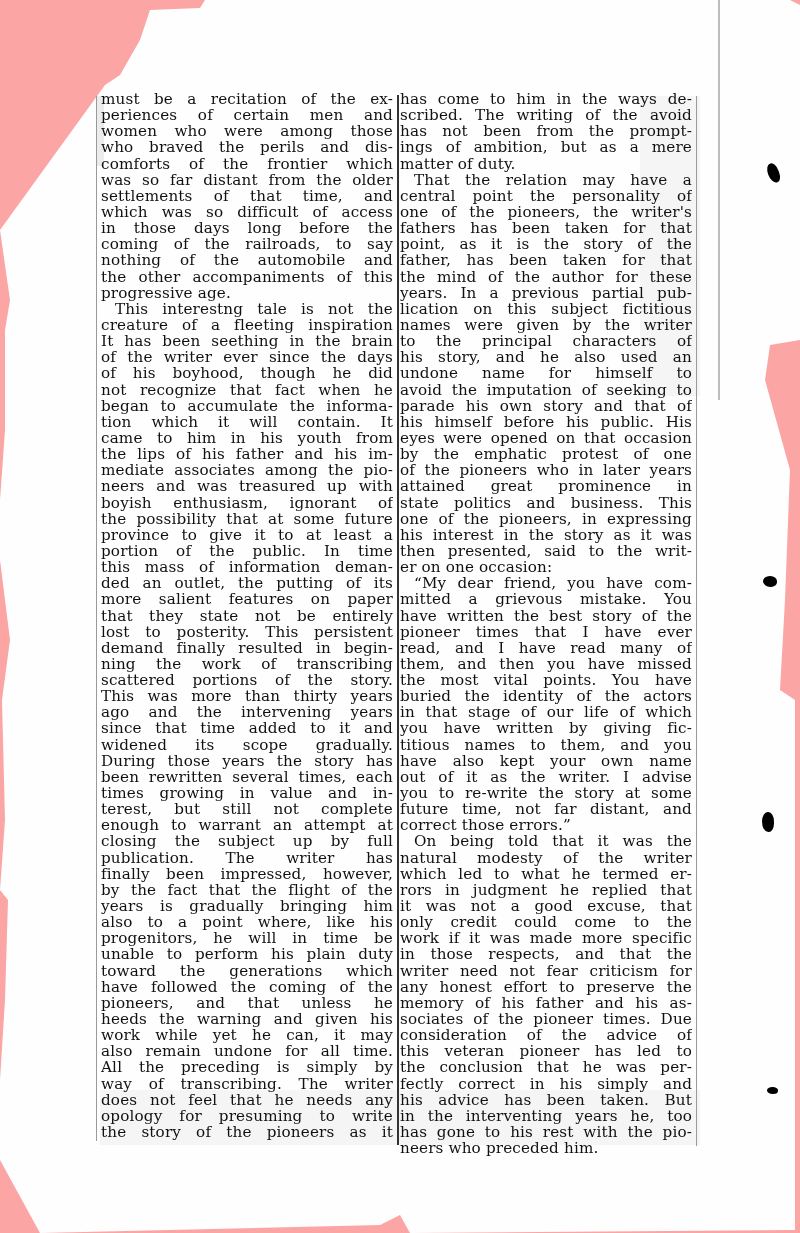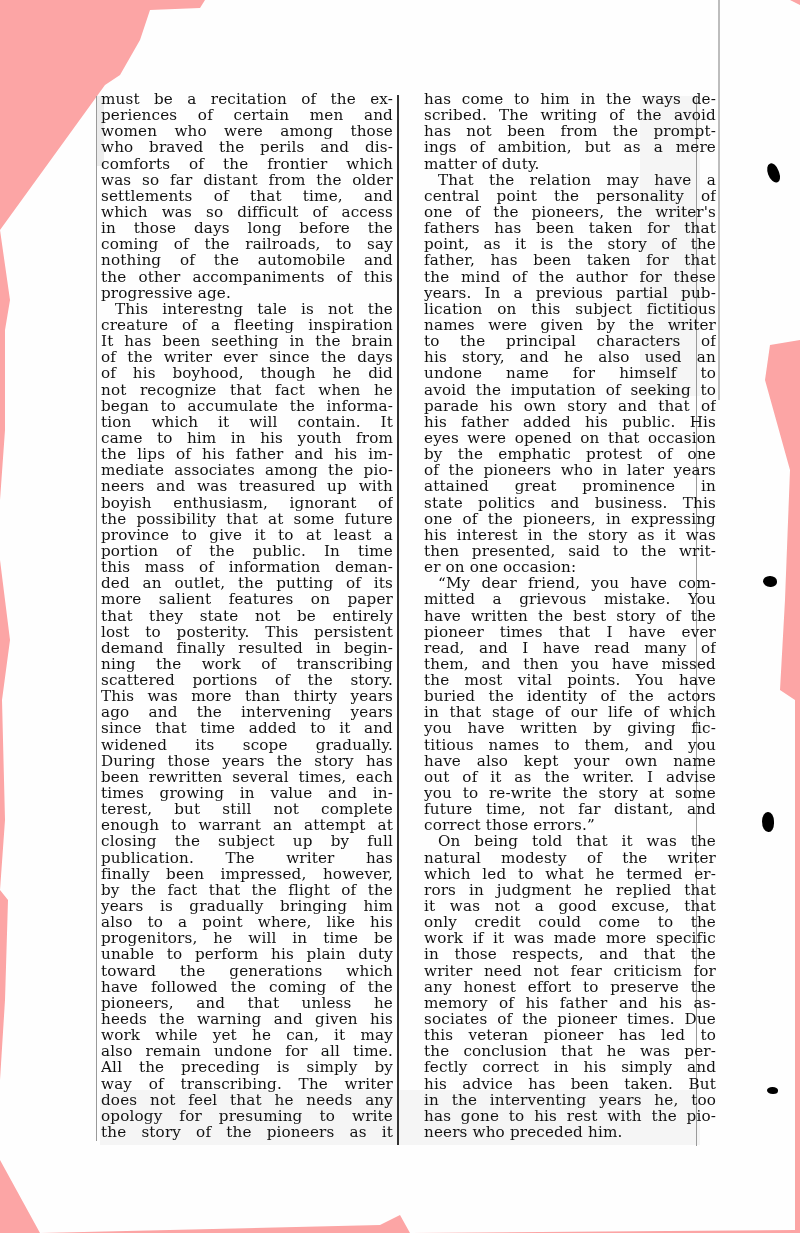--- a/index.html
+++ b/index.html
@@ -46,21 +46,21 @@
     font-size: 15.2px;
     line-height: 16.15px;
     color: #111111;
     letter-spacing: 0.15px;
   }
   .col-left {
     left: 101px;
     width: 292px;
   }
   .col-right {
-    left: 424px;
+    left: 400px;
     width: 292px;
   }
   .line {
     display: block;
     white-space: nowrap;
     text-align: justify;
     text-align-last: justify;
     height: 16.15px;
     overflow: hidden;
   }
@@ -209,21 +209,21 @@
       <span class="line">father, has been taken for that</span>
       <span class="line">the mind of the author for these</span>
       <span class="line">years. In a previous partial pub-</span>
       <span class="line">lication on this subject fictitious</span>
       <span class="line">names were given by the writer</span>
       <span class="line">to the principal characters of</span>
       <span class="line">his story, and he also used an</span>
       <span class="line">undone name for himself to</span>
       <span class="line">avoid the imputation of seeking to</span>
       <span class="line">parade his own story and that of</span>
-      <span class="line">his father added his public. His</span>
+      <span class="line">his himself before his public. His</span>
       <span class="line">eyes were opened on that occasion</span>
       <span class="line">by the emphatic protest of one</span>
       <span class="line">of the pioneers who in later years</span>
       <span class="line">attained great prominence in</span>
       <span class="line">state politics and business. This</span>
       <span class="line">one of the pioneers, in expressing</span>
       <span class="line">his interest in the story as it was</span>
       <span class="line">then presented, said to the writ-</span>
       <span class="line last">er on one occasion:</span>
       <span class="line indent">“My dear friend, you have com-</span>
@@ -247,20 +247,21 @@
       <span class="line">which led to what he termed er-</span>
       <span class="line">rors in judgment he replied that</span>
       <span class="line">it was not a good excuse, that</span>
       <span class="line">only credit could come to the</span>
       <span class="line">work if it was made more specific</span>
       <span class="line">in those respects, and that the</span>
       <span class="line">writer need not fear criticism for</span>
       <span class="line">any honest effort to preserve the</span>
       <span class="line">memory of his father and his as-</span>
       <span class="line">sociates of the pioneer times. Due</span>
+      <span class="line">consideration of the advice of</span>
       <span class="line">this veteran pioneer has led to</span>
       <span class="line">the conclusion that he was per-</span>
       <span class="line">fectly correct in his simply and</span>
       <span class="line">his advice has been taken. But</span>
       <span class="line">in the interventing years he, too</span>
       <span class="line">has gone to his rest with the pio-</span>
       <span class="line last">neers who preceded him.</span>
     </div>
 </div>
 

